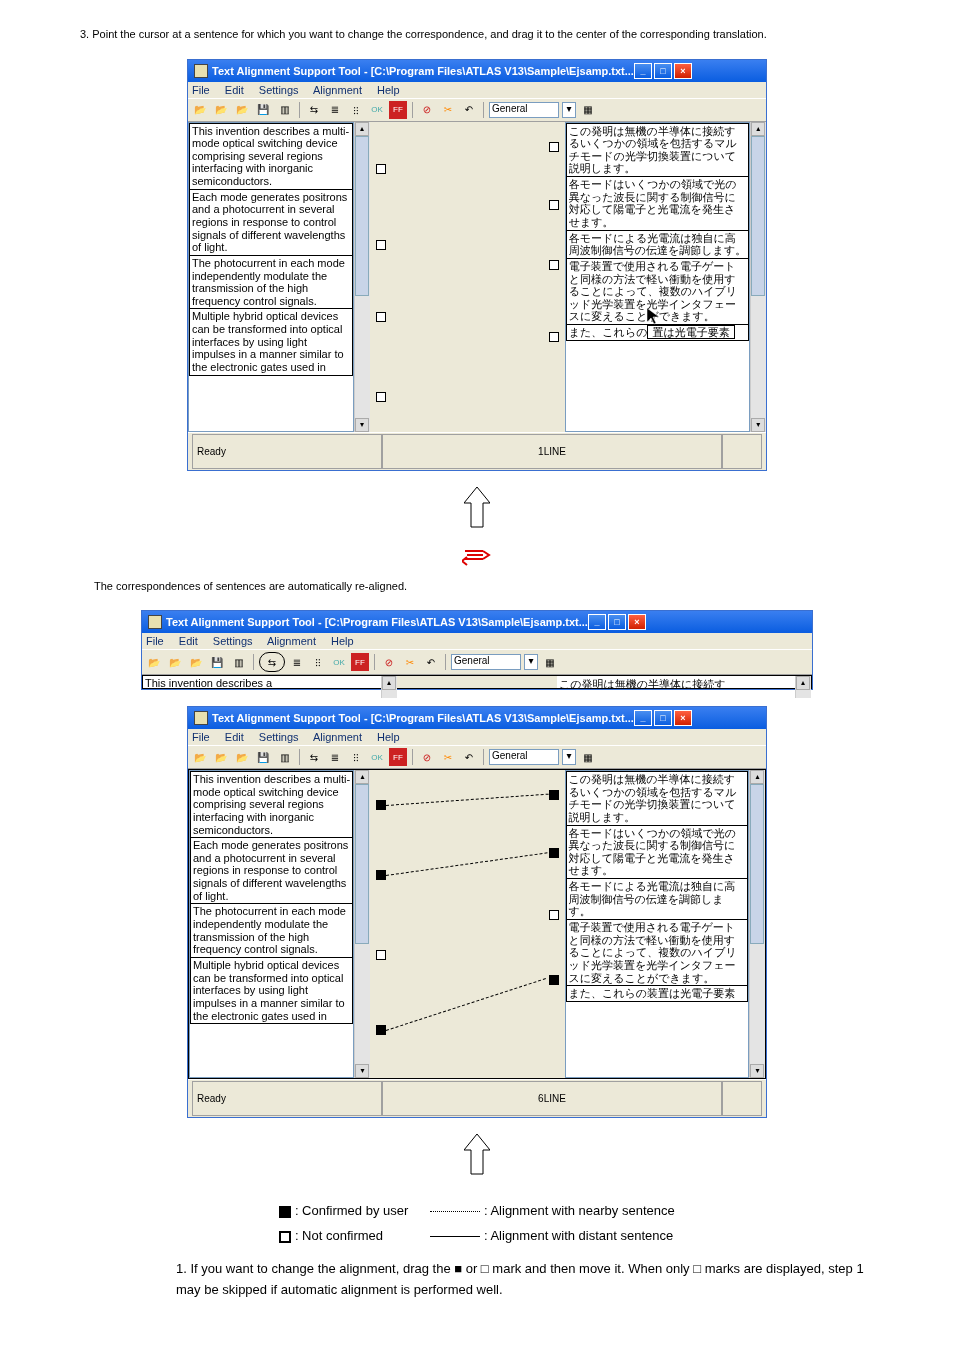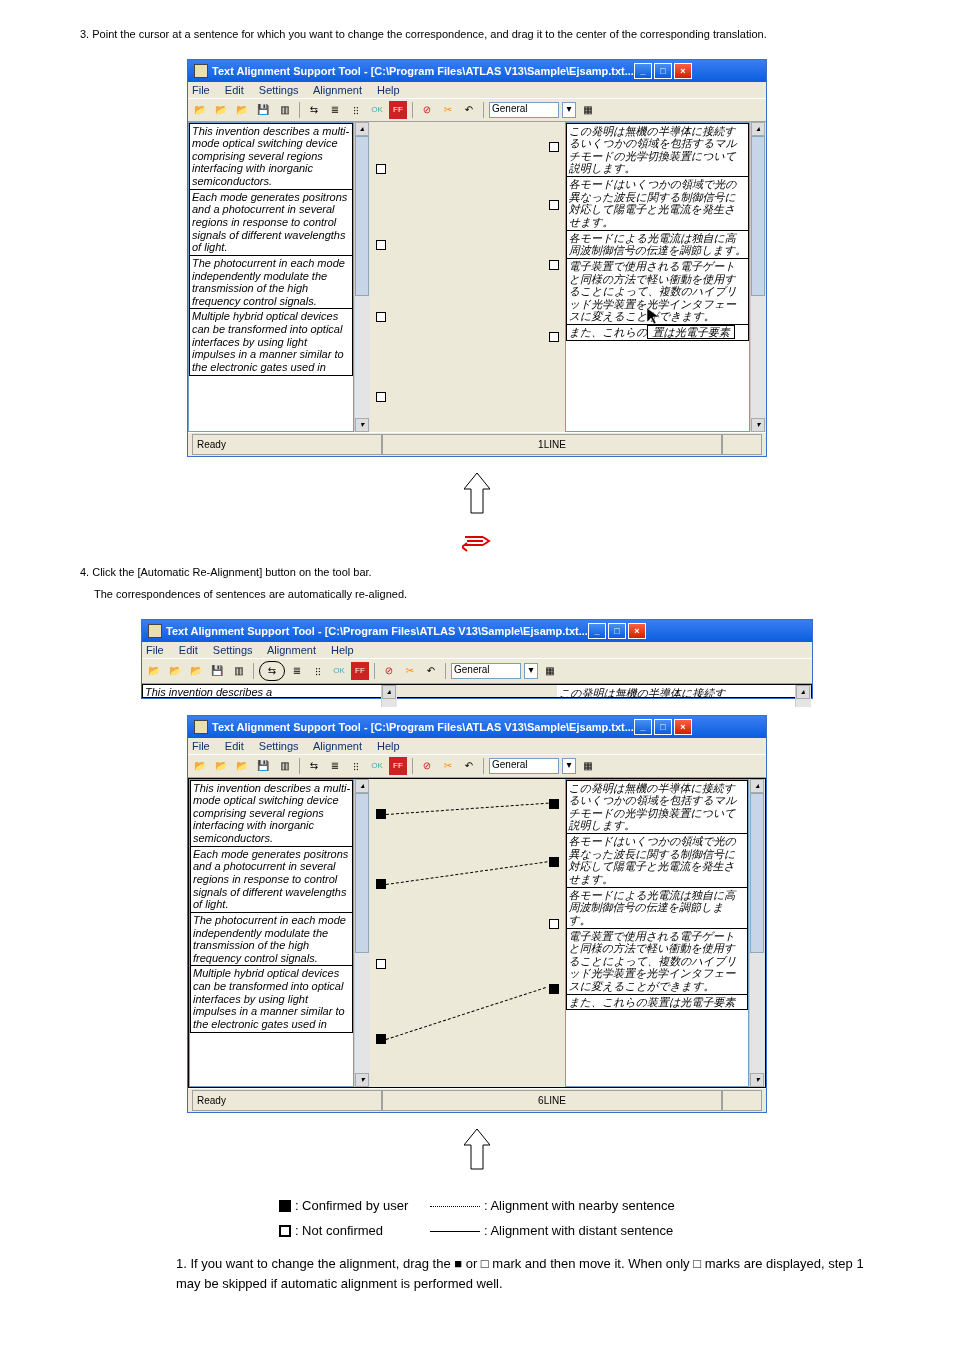--- a/index.html
+++ b/index.html
@@ -19,36 +19,36 @@
     
     .menubar { background: #ece9d8; color: #000; font-size: 11px; padding: 2px 4px; }
     .menubar .mi { color: #103070; margin-right: 12px; cursor: pointer; }
     
     .toolbar { background: #ece9d8; border-top: 1px solid #fff; border-bottom: 1px solid #a0a0a0; padding: 2px 4px; display: flex; align-items: center; gap: 3px; font-size: 10px; }
     .tbtn { width: 18px; height: 18px; border: 1px solid transparent; display: inline-flex; align-items: center; justify-content: center; }
     .sep { width: 1px; height: 16px; background: #a0a0a0; margin: 0 2px; }
     .combo-tb { border: 1px solid #7a9dc0; background: #fff; font-size: 10px; height: 16px; padding: 0 2px; width: 70px; }
     .combo-tb.dd { width: 14px; text-align:center; cursor:pointer; }
     
-    .client { background: #5eead4; display: flex; height: 310px; font-style: italic; }
+    .client { background: #5eead4; display: flex; height: 310px; }
     .client.short { height: 14px; }
     .col { overflow: hidden; background: #fff; border: 1px solid #7a9dc0; margin: 0; }
     .col.left { width: 170px; }
     .col.mid { width: 200px; background: #ece9d8; border: none; position: relative; }
     .col.right { width: 190px; }
     .scrollbar-v { width: 16px; background: #e4e4e4; border-left: 1px solid #ccc; position: relative; }
     .sb-arrow { width:14px; height:14px; background:#ddd; border:1px solid #aaa; position:absolute; left:0; text-align:center; font-size:8px; line-height:12px; }
     .sb-arrow.up{ top:0; } .sb-arrow.down{ bottom:0; }
     .sb-thumb { position:absolute; left:0; width:14px; background:#c8d4e8; border:1px solid #8ab; }
 
     .block { border: 1px solid #000; padding: 1px 2px; font-size: 11px; line-height: 1.15; margin-bottom:-1px; }
     .block.r { font-family: "MS PGothic", sans-serif; }
 
     .statusbar { background: #ece9d8; border-top: 1px solid #fff; font-size: 10px; padding: 1px 4px; display:flex; }
-    .status-cell { border: 1px solid #a0a0a0; padding: 4px 4px; }
+    .status-cell { border: 1px solid #a0a0a0; padding: 11px 4px; }
     .status-cell.left { flex:0 0 190px; }
     .status-cell.mid { flex:1; text-align:center; }
     .status-cell.right { flex:0 0 40px; }
 
     .mark-line { position: absolute; border-top: 1px dashed #000; }
     .mark-sq { position: absolute; width: 10px; height: 10px; border: 1px solid #000; background:#fff; }
     .mark-sq.filled { background:#000; }
 
     
     .cursor-arrow { position:absolute; width:12px; height:18px; }
@@ -177,21 +177,20 @@
   </div>
 
   <svg class="rainbow-icon" width="30" height="22">
     <path d="M3 3 h18" stroke="#d00" stroke-width="2"></path>
     <path d="M5 7 h16" stroke="#d00" stroke-width="2"></path>
     <path d="M3 11 h18" stroke="#d00" stroke-width="2"></path>
     <path d="M21 3 l6 4 -6 4" fill="none" stroke="#d00" stroke-width="2"></path>
     <path d="M5 9 l-5 4 5 4" fill="none" stroke="#d00" stroke-width="2"></path>
   </svg>
 
-  <p class="body-text">4. Click the [Automatic Re-Alignment] button on the tool bar.</p>
   <p class="body-text" style="margin-left:14px;">  The correspondences of sentences are automatically re-aligned.</p>
 
   <div class="win" style="width:672px;">
     <div class="titlebar">
       <div class="titlebar-left">
         <span class="titlebar-icon"></span>
         <span>Text Alignment Support Tool - [C:\Program Files\ATLAS V13\Sample\Ejsamp.txt...</span>
       </div>
       <div class="win-buttons">
         <div class="win-btn">_</div>

